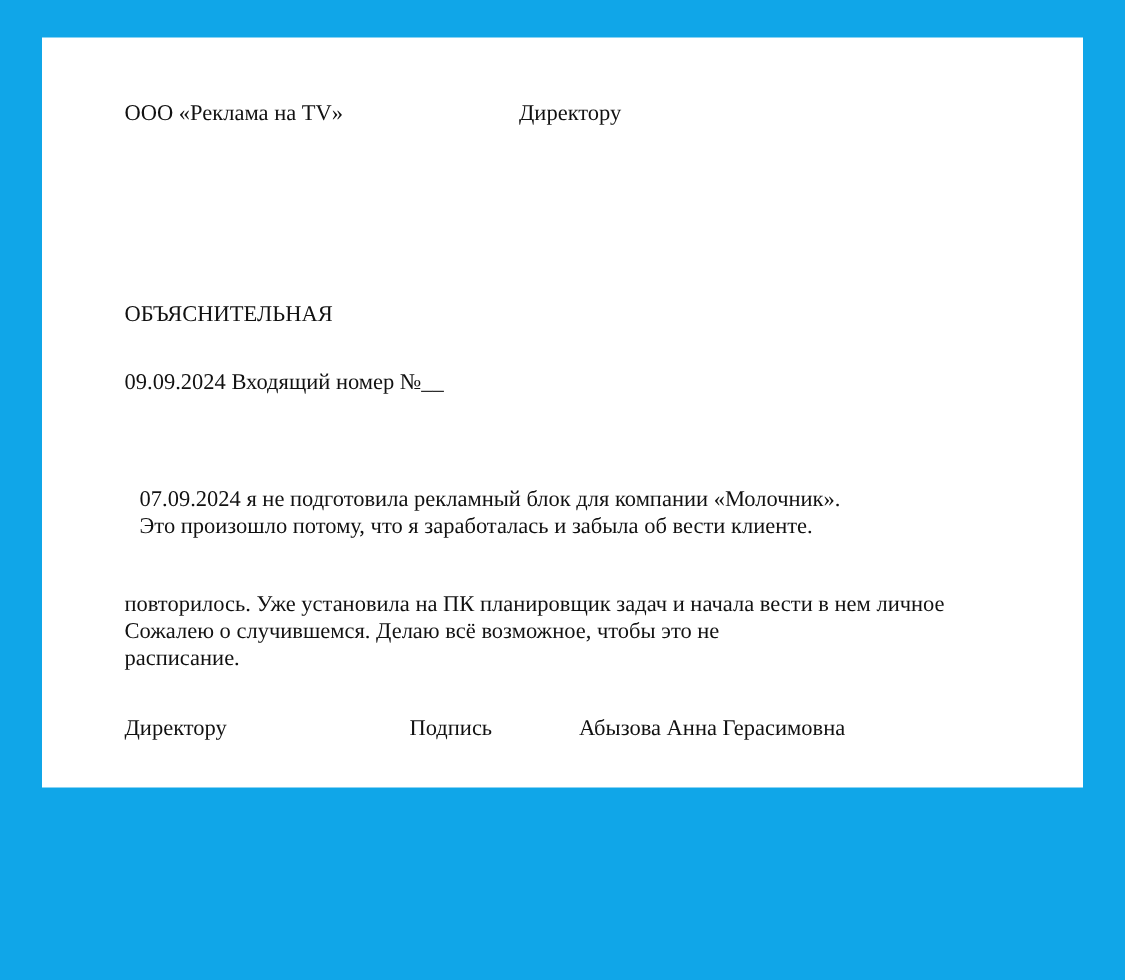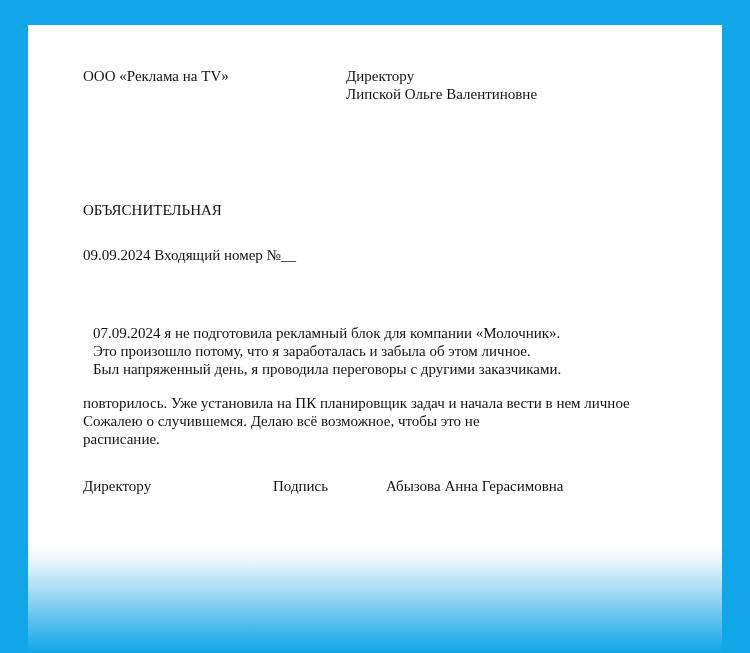--- a/index.html
+++ b/index.html
@@ -5,43 +5,41 @@
     html, body { margin: 0; padding: 0; }
     body {
       width: 750px; height: 653px; overflow: hidden;
       background: #10a6e8;
       position: relative;
       font-family: "Liberation Serif", "DejaVu Serif", serif;
       color: #111;
     }
     .sheet {
       position: absolute; left: 28px; top: 25px;
-      width: 694px; height: 628px;
+      width: 694px; height: 500px;
       background: linear-gradient(to bottom, #ffffff 0px, #ffffff 520px, #eaf7fd 535px, #a8dcf5 565px, #5ec0ef 595px, #2fb0ec 615px, #10a6e8 628px);
       text-decoration: underline;
     }
     .t { position: absolute; font-size: 15px; line-height: 18px; white-space: nowrap; }
     .para { position: absolute; font-size: 15px; line-height: 18px; }
     .para div { white-space: nowrap; }
   </style>
 </head>
 <body>
 
 <div class="sheet">
   <div class="t" style="left:55px; top:42px;">ООО «Реклама на TV»</div>
   <div class="t" style="left:318px; top:42px;text-align:right;">Директору</div>
-  <div class="t" style="left:318px; top:60px;">Липской Ольге Валентиновне</div>
 
   <div class="t" style="left:55px; top:176px;">ОБЪЯСНИТЕЛЬНАЯ</div>
   <div class="t" style="left:55px; top:221px;">09.09.2024 Входящий номер №__</div>
 
   <div class="para" style="left:65px; top:299px;">
     <div>07.09.2024 я не подготовила рекламный блок для компании «Молочник».</div>
-    <div>Это произошло потому, что я заработалась и забыла об этом личное.</div>
-    <div>Был напряженный день, я проводила переговоры с другими заказчиками.</div>
+    <div>Это произошло потому, что я заработалась и забыла об вести клиенте.</div>
   </div>
 
   <div class="para" style="left:55px; top:369px;">
     <div>повторилось. Уже установила на ПК планировщик задач и начала вести в нем личное</div>
     <div>Сожалею о случившемся. Делаю всё возможное, чтобы это не</div>
     <div>расписание.</div>
   </div>
 
   <div class="t" style="left:55px; top:452px;">Директору</div>
   <div class="t" style="left:245px; top:452px;">Подпись</div>

